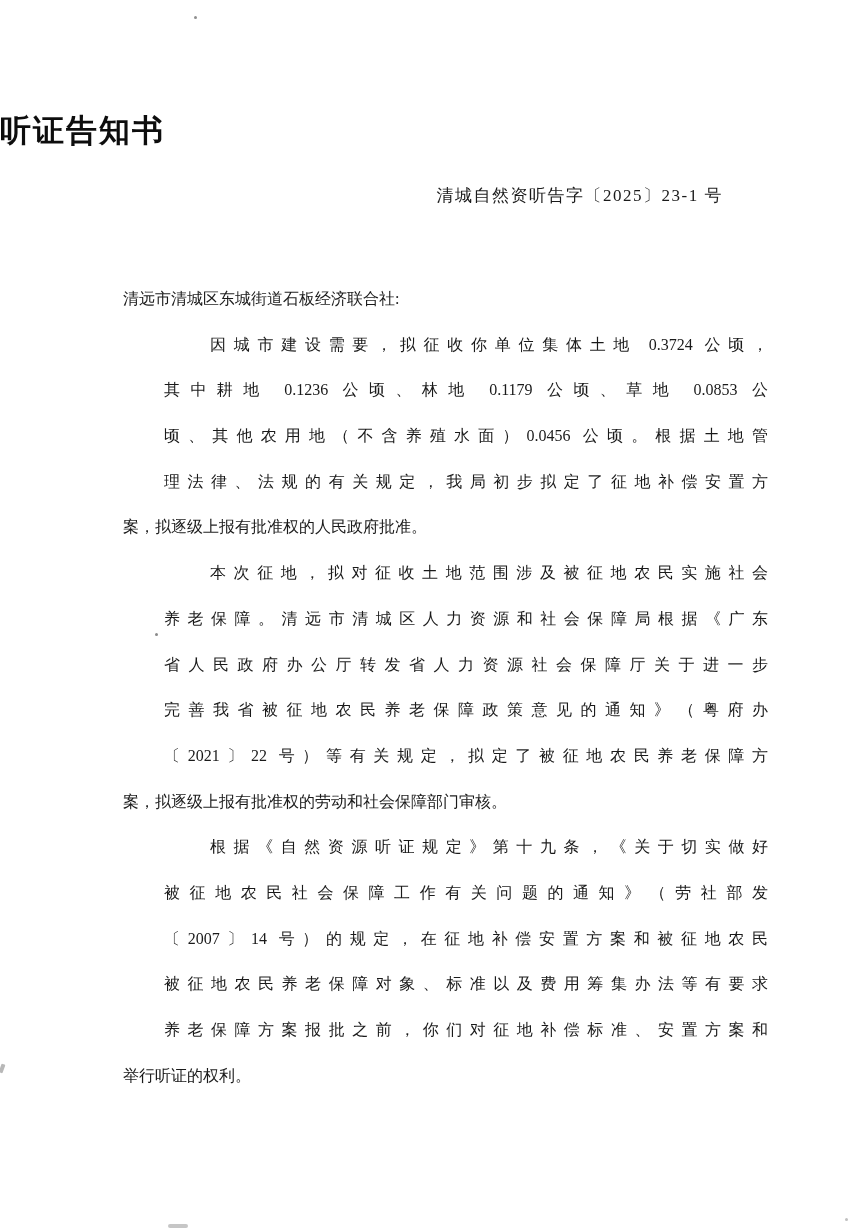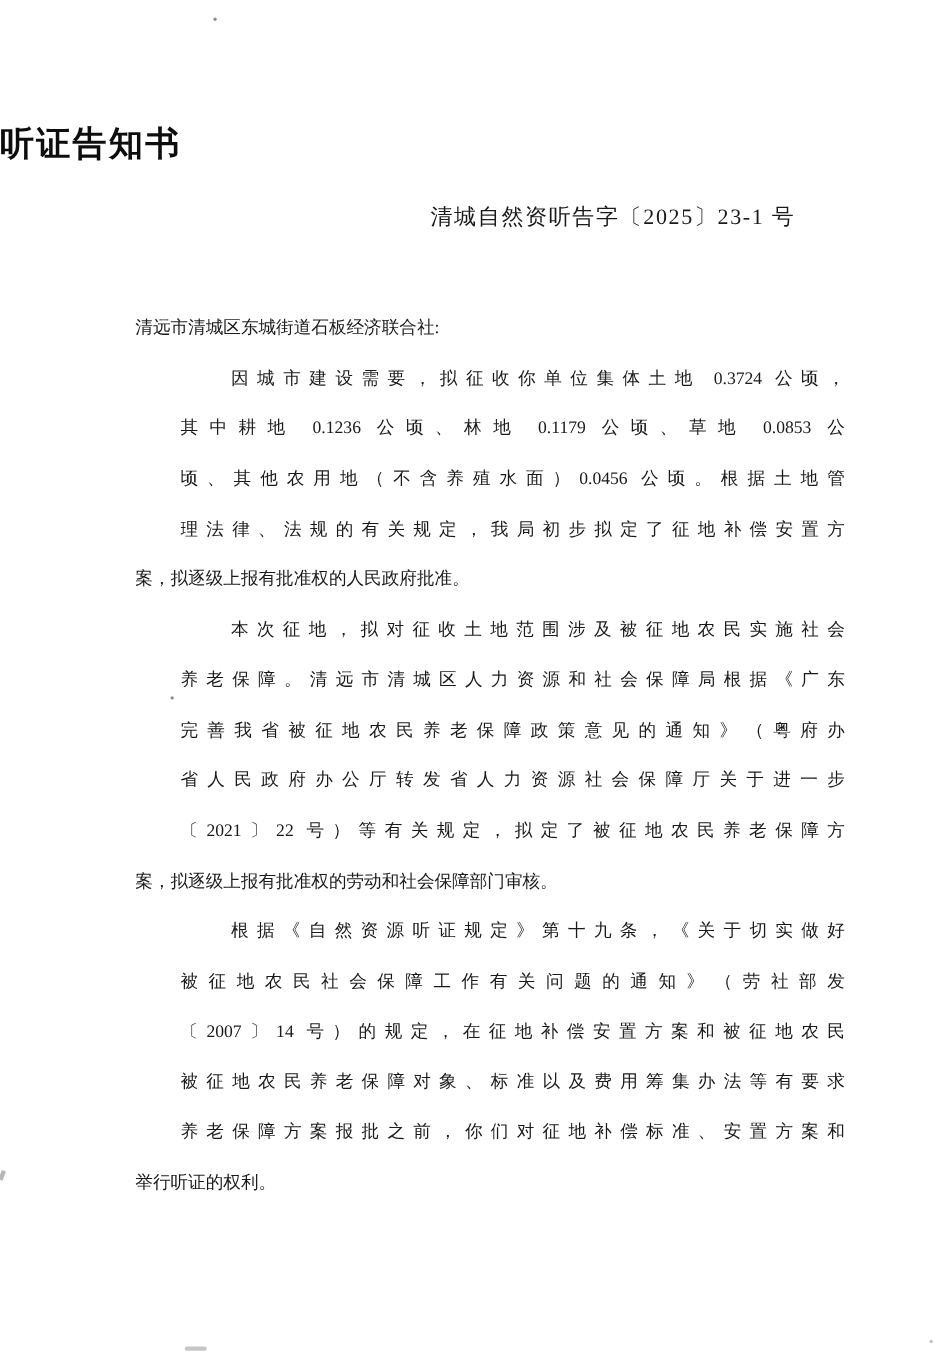--- a/index.html
+++ b/index.html
@@ -27,21 +27,21 @@
     font-size: 31px;
     letter-spacing: 2px;
     color: #0d0d0d;
   }
   .doc-number {
     position: absolute;
     top: 184px;
     left: 123px;
     width: 600px;
     text-align: right;
-    font-size: 20px;
+    font-size: 17px;
     letter-spacing: 1.5px;
     color: #1a1a1a;
     white-space: nowrap;
   }
   .body-text {
     position: absolute;
     top: 276px;
     left: 123px;
     width: 604px;
   }
@@ -87,22 +87,22 @@
 
   <div class="body-text">
     <div class="line">清远市清城区东城街道石板经济联合社:</div>
     <div class="line indent fill">因城市建设需要，拟征收你单位集体土地 0.3724 公顷，</div>
     <div class="line fill">其中耕地 0.1236 公顷、林地 0.1179 公顷、草地 0.0853 公</div>
     <div class="line fill">顷、其他农用地（不含养殖水面）0.0456 公顷。根据土地管</div>
     <div class="line fill">理法律、法规的有关规定，我局初步拟定了征地补偿安置方</div>
     <div class="line">案，拟逐级上报有批准权的人民政府批准。</div>
     <div class="line indent fill">本次征地，拟对征收土地范围涉及被征地农民实施社会</div>
     <div class="line fill">养老保障。清远市清城区人力资源和社会保障局根据《广东</div>
+    <div class="line fill">省人民政府办公厅转发省人力资源社会保障厅关于进一步</div>
     <div class="line fill">完善我省被征地农民养老保障政策意见的通知》（粤府办</div>
-    <div class="line fill">省人民政府办公厅转发省人力资源社会保障厅关于进一步</div>
     <div class="line fill">〔2021〕22 号）等有关规定，拟定了被征地农民养老保障方</div>
     <div class="line">案，拟逐级上报有批准权的劳动和社会保障部门审核。</div>
     <div class="line indent fill">根据《自然资源听证规定》第十九条，《关于切实做好</div>
     <div class="line fill">被征地农民社会保障工作有关问题的通知》（劳社部发</div>
     <div class="line fill">〔2007〕14 号）的规定，在征地补偿安置方案和被征地农民</div>
     <div class="line fill">被征地农民养老保障对象、标准以及费用筹集办法等有要求</div>
     <div class="line fill">养老保障方案报批之前，你们对征地补偿标准、安置方案和</div>
     <div class="line">举行听证的权利。</div>
   </div>
 

